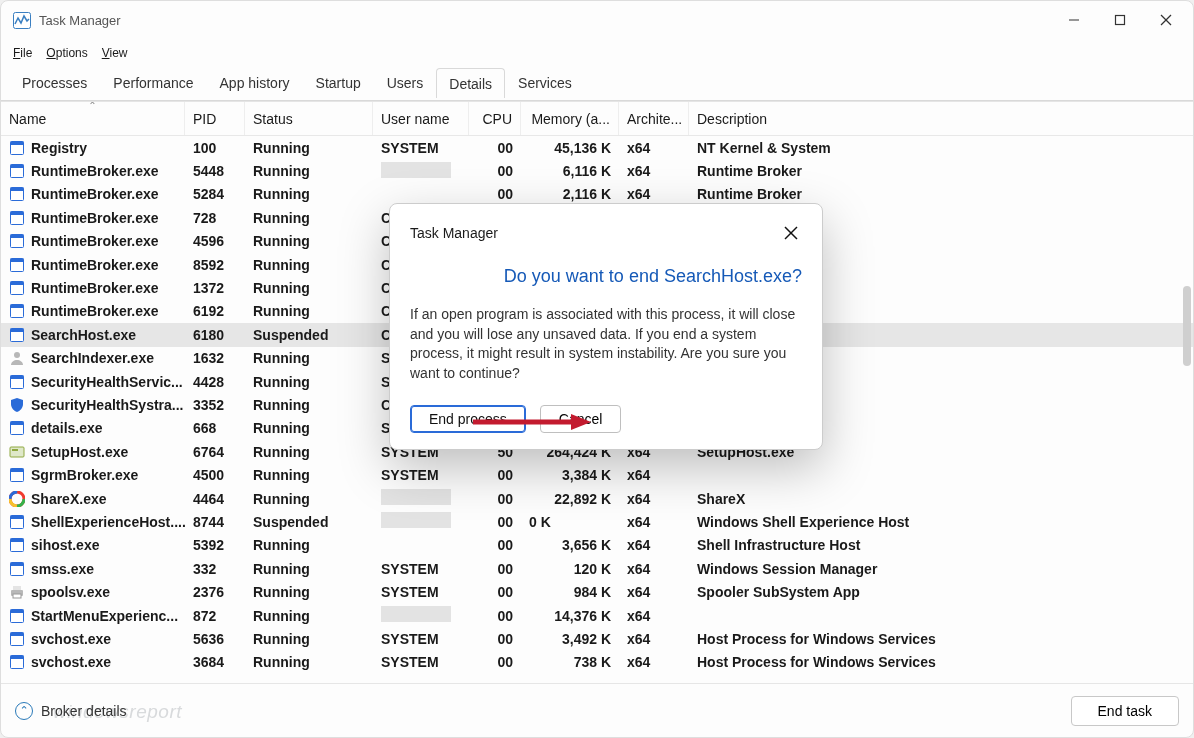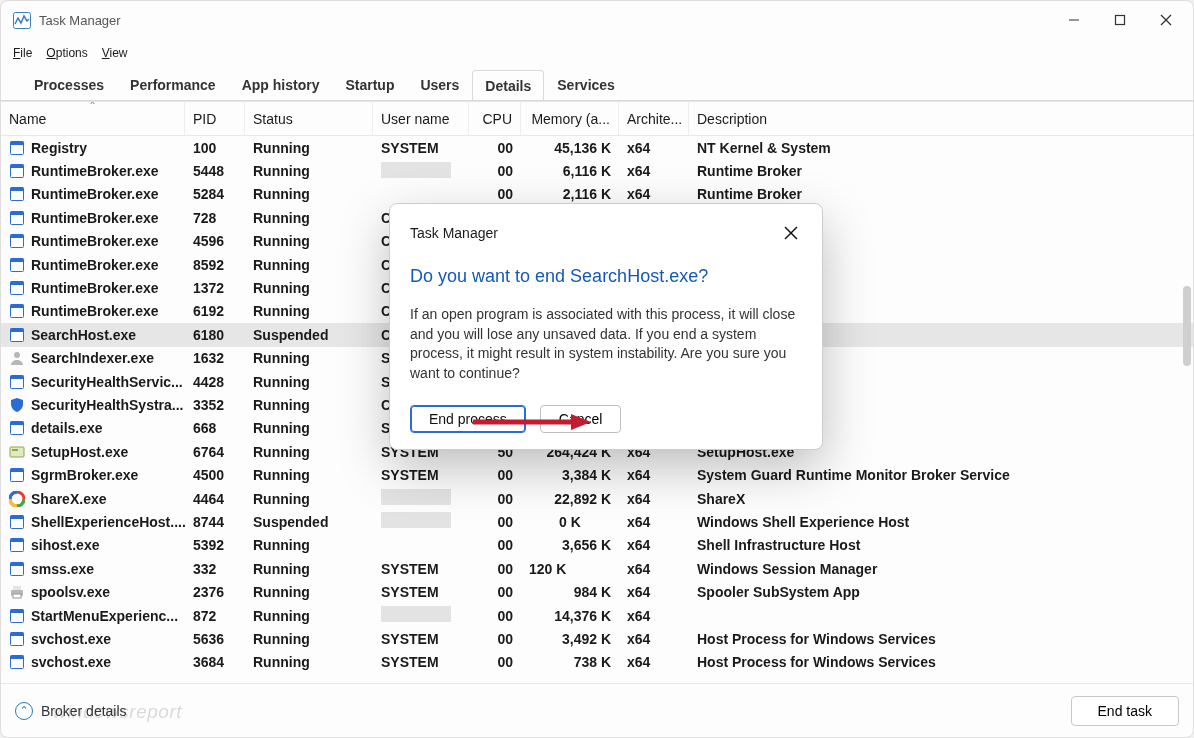--- a/index.html
+++ b/index.html
@@ -9,21 +9,21 @@
   }
   .titlebar { display: flex; align-items: center; height: 38px; padding: 0 4px; }
   .titlebar-left { display: flex; align-items: center; gap: 8px; padding-left: 8px; }
   .app-icon { width: 18px; height: 17px; display: inline-flex; }
   .title-text { font-size: 13px; color: #555; }
   .win-controls { margin-left: auto; display: flex; }
   .wc-btn { width: 46px; height: 38px; display: flex; align-items: center; justify-content: center; color: #333; }
   .menubar { display: flex; gap: 14px; padding: 0 12px; height: 28px; align-items: center; color: #1a1a1a; }
   .menubar span { font-size: 12px; }
   .menubar span u { text-decoration: underline; }
-  .tabs { display: flex; align-items: center; height: 34px; border-bottom: 1px solid #d9d9d9; padding-left: 20px; font-weight: bold; }
+  .tabs { display: flex; align-items: flex-start; height: 34px; border-bottom: 1px solid #d9d9d9; padding-left: 8px; }
   .tab { padding: 7px 12px 6px 12px; font-size: 14px; color: #333; border: 1px solid transparent; border-bottom: none; }
   .tab.active { background: #fdfdfd; border-color: #d9d9d9; border-radius: 4px 4px 0 0; position: relative; top: 1px; }
   
   .table-wrap { flex: 1; overflow: hidden; border-top: 1px solid #e5e5e5; }
   .hdr-row { display: flex; height: 34px; align-items: center; border-bottom: 1px solid #e8e8e8; background: #fdfdfd; font-size: 14px; }
   .hdr-cell { padding: 0 8px; border-right: 1px solid #eee; height: 100%; display: flex; align-items: center; position: relative; }
   .col-name { width: 184px; }
   .col-pid  { width: 60px; }
   .col-stat { width: 128px; }
   .col-user { width: 96px; }
@@ -46,21 +46,21 @@
   .watermark { position: absolute; left: 52px; bottom: 14px; color: #d8dadc; font-size: 19px; letter-spacing: 0.5px; font-style: italic; z-index: 0; }
   .end-task-btn { margin-left: auto; padding: 6px 26px; font-size: 14px; border: 1px solid #c8c8c8; background: #fff; border-radius: 4px; }
   
   .dialog {
     position: absolute; left: 388px; top: 202px; width: 434px; background: #fff; border: 1px solid #ccc; border-radius: 8px;
     box-shadow: 0 18px 50px rgba(0,0,0,0.25); padding: 18px 20px 16px 20px;
   }
   .dlg-title-row { display: flex; align-items: center; }
   .dlg-title { font-size: 14px; color: #1a1a1a; }
   .dlg-close { margin-left: auto; width: 22px; height: 22px; display: flex; align-items: center; justify-content: center; }
-  .dlg-main-q { color: #1559b7; font-size: 18px; margin-top: 22px; }
+  .dlg-main-q { color: #1559b7; font-size: 18px; margin-top: 22px; text-align: right; }
   .dlg-body { font-size: 14px; color: #333; margin-top: 18px; line-height: 1.4; }
   .dlg-btns { display: flex; gap: 14px; margin-top: 22px; }
   .dlg-btn { padding: 5px 18px; font-size: 14px; border-radius: 4px; background: #fff; border: 1px solid #bfbfbf; }
   .dlg-btn.primary { border-color: #2a6bd8; box-shadow: 0 0 0 1px #2a6bd8 inset; color: #111; }
   
   .arrow {
     position: absolute; left: 470px; top: 412px; width: 120px; height: 18px; pointer-events: none;
   }
   .scroll-dot {
     position: absolute; right: 2px; top: 285px; width: 8px; height: 80px; background: #cfcfcf; border-radius: 4px;
@@ -392,21 +392,20 @@
               </svg>
             </span>
             <span>SgrmBroker.exe</span>
           </div>
           <div class="cell col-pid">4500</div>
           <div class="cell col-stat">Running</div>
           <div class="cell col-user">SYSTEM</div>
           <div class="cell col-cpu" style="text-align:right">00</div>
           <div class="cell col-mem" style="text-align:right">3,384 K</div>
           <div class="cell col-arch">x64</div>
-          <div class="cell col-desc">System Guard Runtime Monitor Broker Service</div>
         </div>
         <div class="row">
           <div class="cell col-name name-cell">
             <span class="proc-icon">
               <svg width="16" height="16">
                 <circle cx="8" cy="8" r="7" fill="none" stroke="#f03a2e" stroke-width="3"></circle>
                 <circle cx="8" cy="8" r="7" fill="none" stroke="#34b24a" stroke-width="3" stroke-dasharray="11 33"></circle>
                 <circle cx="8" cy="8" r="7" fill="none" stroke="#f7c22d" stroke-width="3" stroke-dasharray="11 33" stroke-dashoffset="-11"></circle>
                 <circle cx="8" cy="8" r="7" fill="none" stroke="#2a6bd8" stroke-width="3" stroke-dasharray="11 33" stroke-dashoffset="-22"></circle>
               </svg>
@@ -428,21 +427,21 @@
                 <rect x="1.5" y="1.5" width="13" height="13" rx="1" fill="#fff" stroke="#2a6bd8"></rect>
                 <rect x="1.5" y="1.5" width="13" height="3.5" fill="#2a6bd8"></rect>
               </svg>
             </span>
             <span>ShellExperienceHost....</span>
           </div>
           <div class="cell col-pid">8744</div>
           <div class="cell col-stat">Suspended</div>
           <div class="cell col-user"><span class="redacted"></span></div>
           <div class="cell col-cpu" style="text-align:right">00</div>
-          <div class="cell col-mem" style="text-align:center">0 K</div>
+          <div class="cell col-mem" style="text-align:left">0 K</div>
           <div class="cell col-arch">x64</div>
           <div class="cell col-desc">Windows Shell Experience Host</div>
         </div>
         <div class="row">
           <div class="cell col-name name-cell">
             <span class="proc-icon">
               <svg width="16" height="16">
                 <rect x="1.5" y="1.5" width="13" height="13" rx="1" fill="#fff" stroke="#2a6bd8"></rect>
                 <rect x="1.5" y="1.5" width="13" height="3.5" fill="#2a6bd8"></rect>
               </svg>
@@ -464,21 +463,21 @@
                 <rect x="1.5" y="1.5" width="13" height="13" rx="1" fill="#fff" stroke="#2a6bd8"></rect>
                 <rect x="1.5" y="1.5" width="13" height="3.5" fill="#2a6bd8"></rect>
               </svg>
             </span>
             <span>smss.exe</span>
           </div>
           <div class="cell col-pid">332</div>
           <div class="cell col-stat">Running</div>
           <div class="cell col-user">SYSTEM</div>
           <div class="cell col-cpu" style="text-align:right">00</div>
-          <div class="cell col-mem" style="text-align:left">120 K</div>
+          <div class="cell col-mem" style="text-align:right">120 K</div>
           <div class="cell col-arch">x64</div>
           <div class="cell col-desc">Windows Session Manager</div>
         </div>
         <div class="row">
           <div class="cell col-name name-cell">
             <span class="proc-icon">
               <svg width="16" height="16">
                 <rect x="2" y="6" width="12" height="6" rx="1" fill="#b8b8b8"></rect>
                 <rect x="4" y="2" width="8" height="4" fill="#e4e4e4"></rect>
                 <rect x="4" y="10" width="8" height="4" fill="#fff" stroke="#999"></rect>

